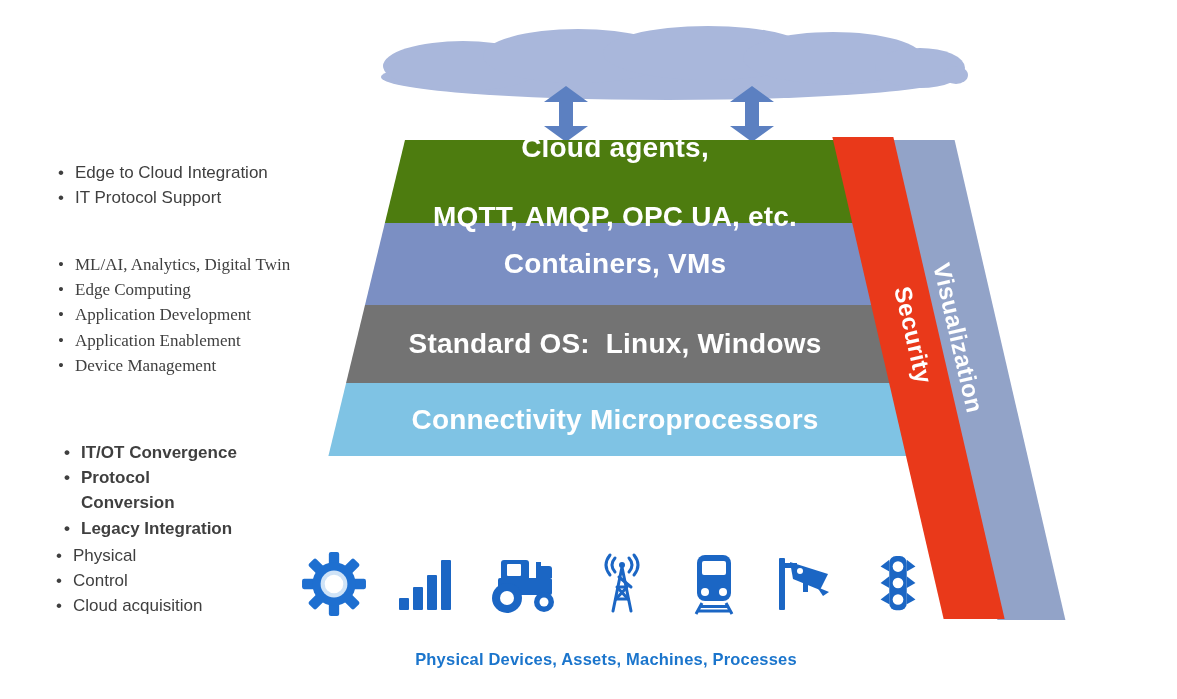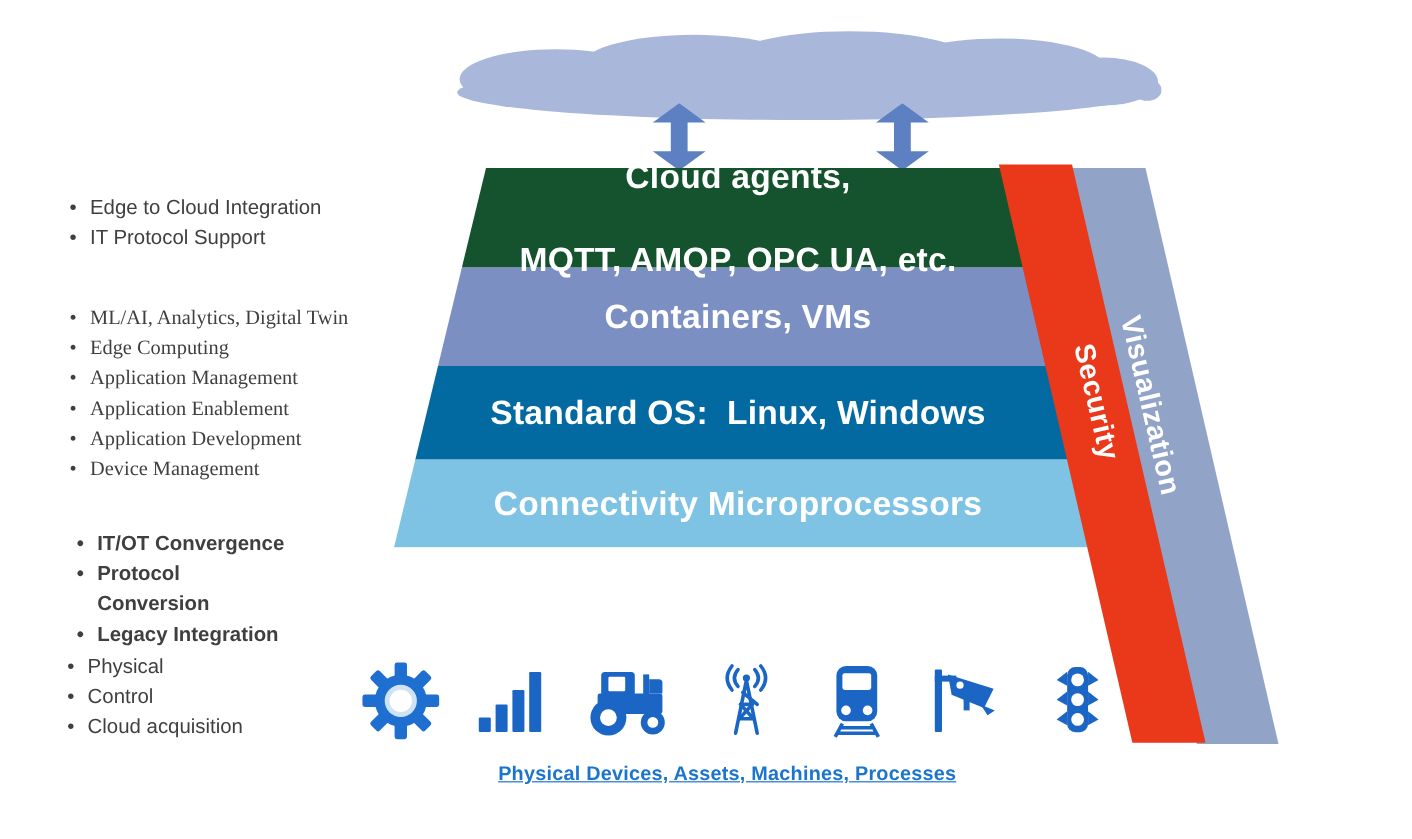--- a/index.html
+++ b/index.html
@@ -21,45 +21,45 @@
   .cloud{position:absolute;left:368px;top:20px;}
   .updown-arrow{position:absolute;top:86px;}
   #arrow1{left:543px;} #arrow2{left:729px;}
   
   .stack{
     position:absolute;left:309px;top:140px;width:666px;height:396px;
     clip-path:polygon(96px 0,561px 0,651px 396px,0 396px);
   }
   .layer{width:612px;display:flex;flex-direction:column;align-items:center;justify-content:center;
          color:#ffffff;font-weight:bold;font-size:28px;text-align:center;letter-spacing:.2px;}
-  .layer-1{height:83px;background:#14532d;line-height:33px;gap:36px;}
+  .layer-1{height:83px;background:#4d7c0f;line-height:33px;gap:36px;}
   .layer-2{height:82px;background:#7b8fc3;}
-  .layer-3{height:78px;background:#0369a1;}
+  .layer-3{height:78px;background:#737373;}
   .layer-4{height:80px;background:#93b2da;}
   .layer-5{height:73px;background:#7fc3e4;}
   
   .band{position:absolute;}
   .band-viz{left:942px;top:140px;width:68px;height:480px;background:#92a3c8;transform:skewX(13deg);}
   .band-sec{left:888px;top:137px;width:61px;height:482px;background:#e9391a;transform:skewX(13deg);}
   .band-label{
     position:absolute;color:#ffffff;font-weight:bold;white-space:nowrap;
     transform:translate(-50%,-50%) rotate(77deg);
   }
   #security-label{left:913px;top:335px;font-size:24px;letter-spacing:.5px;}
   #visualization-label{left:958px;top:338px;font-size:24px;letter-spacing:.5px;}
   
   .icons-row{
     position:absolute;left:301px;top:546px;width:628px;height:76px;
     display:flex;align-items:center;justify-content:space-between;
   }
   .icon{display:flex;align-items:center;justify-content:center;}
   
   .caption{
-    position:absolute;left:290px;top:636px;width:632px;text-align:center;
-    color:#1b75cc;font-weight:bold;font-size:16.5px;letter-spacing:.2px;text-decoration:underline;
+    position:absolute;left:290px;top:650px;width:632px;text-align:center;
+    color:#1b75cc;font-weight:bold;font-size:16.5px;letter-spacing:.2px;
   }
 </style>
 </head>
 <body>
 
 <div class="canvas">
 
   <svg class="cloud" width="600" height="86" viewBox="0 0 600 86">
     <g fill="#a9b7db">
       <ellipse cx="300" cy="57" rx="287" ry="23"></ellipse>
@@ -82,23 +82,22 @@
   <div id="group1" class="bullet-group">
     <ul>
       <li>Edge to Cloud Integration</li>
       <li>IT Protocol Support</li>
     </ul>
   </div>
   <div id="group2" class="bullet-group">
     <ul>
       <li>ML/AI, Analytics, Digital Twin</li>
       <li>Edge Computing</li>
-      <li>Application Management</li>
+      <li>Application Development</li>
       <li>Application Enablement</li>
-      <li>Application Development</li>
       <li>Device Management</li>
     </ul>
   </div>
   <div id="group3a" class="bullet-group">
     <ul>
       <li>IT/OT Convergence</li>
       <li class="wrap">Protocol Conversion</li>
       <li>Legacy Integration</li>
     </ul>
   </div>

